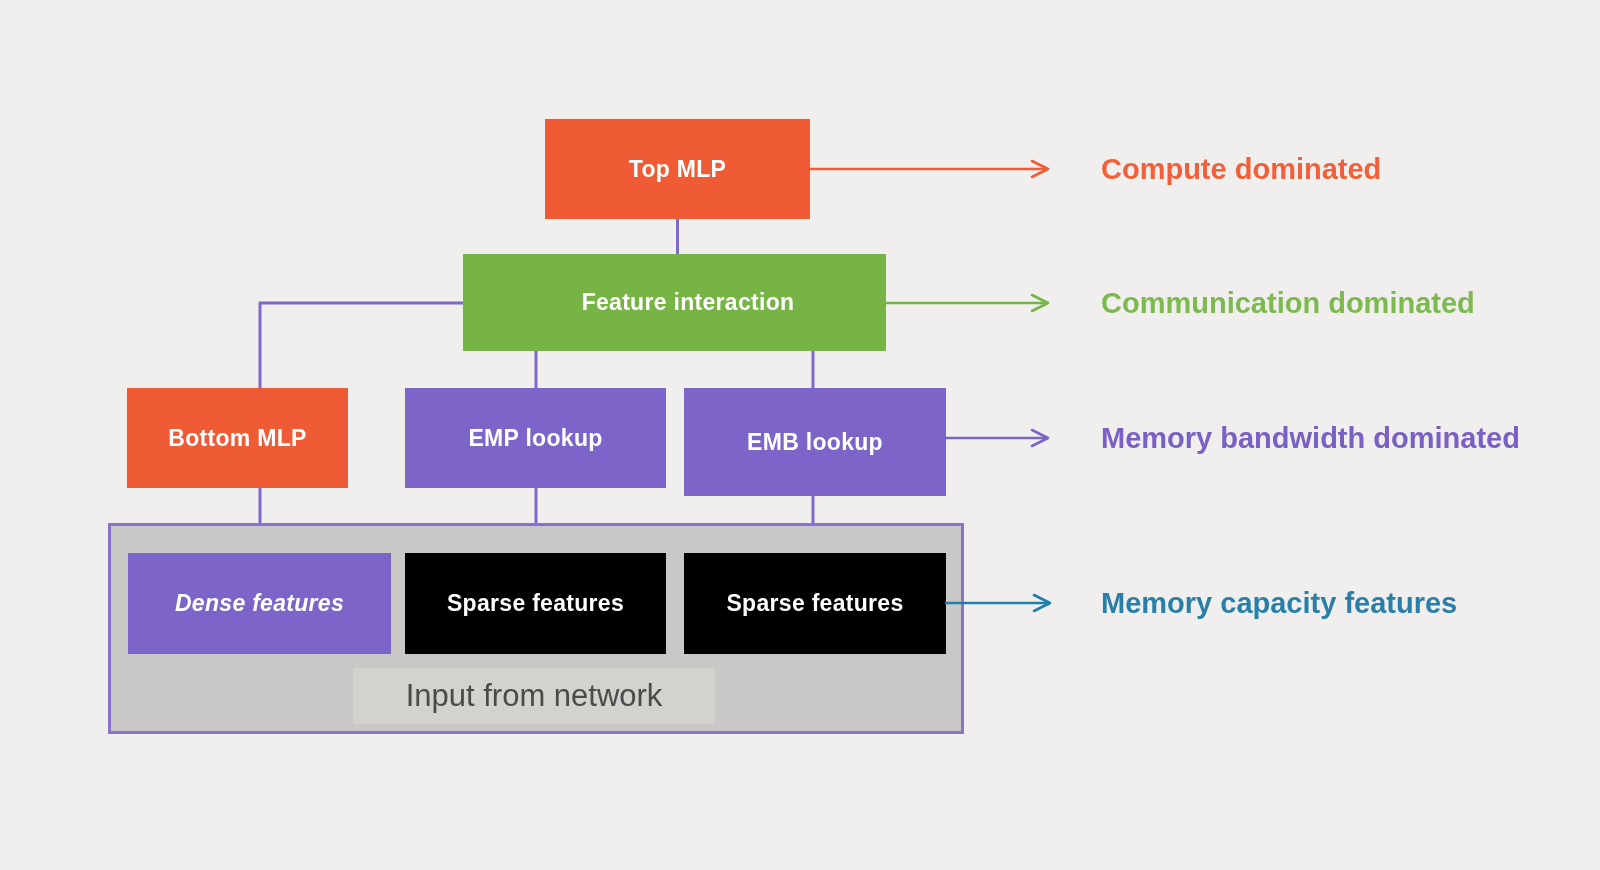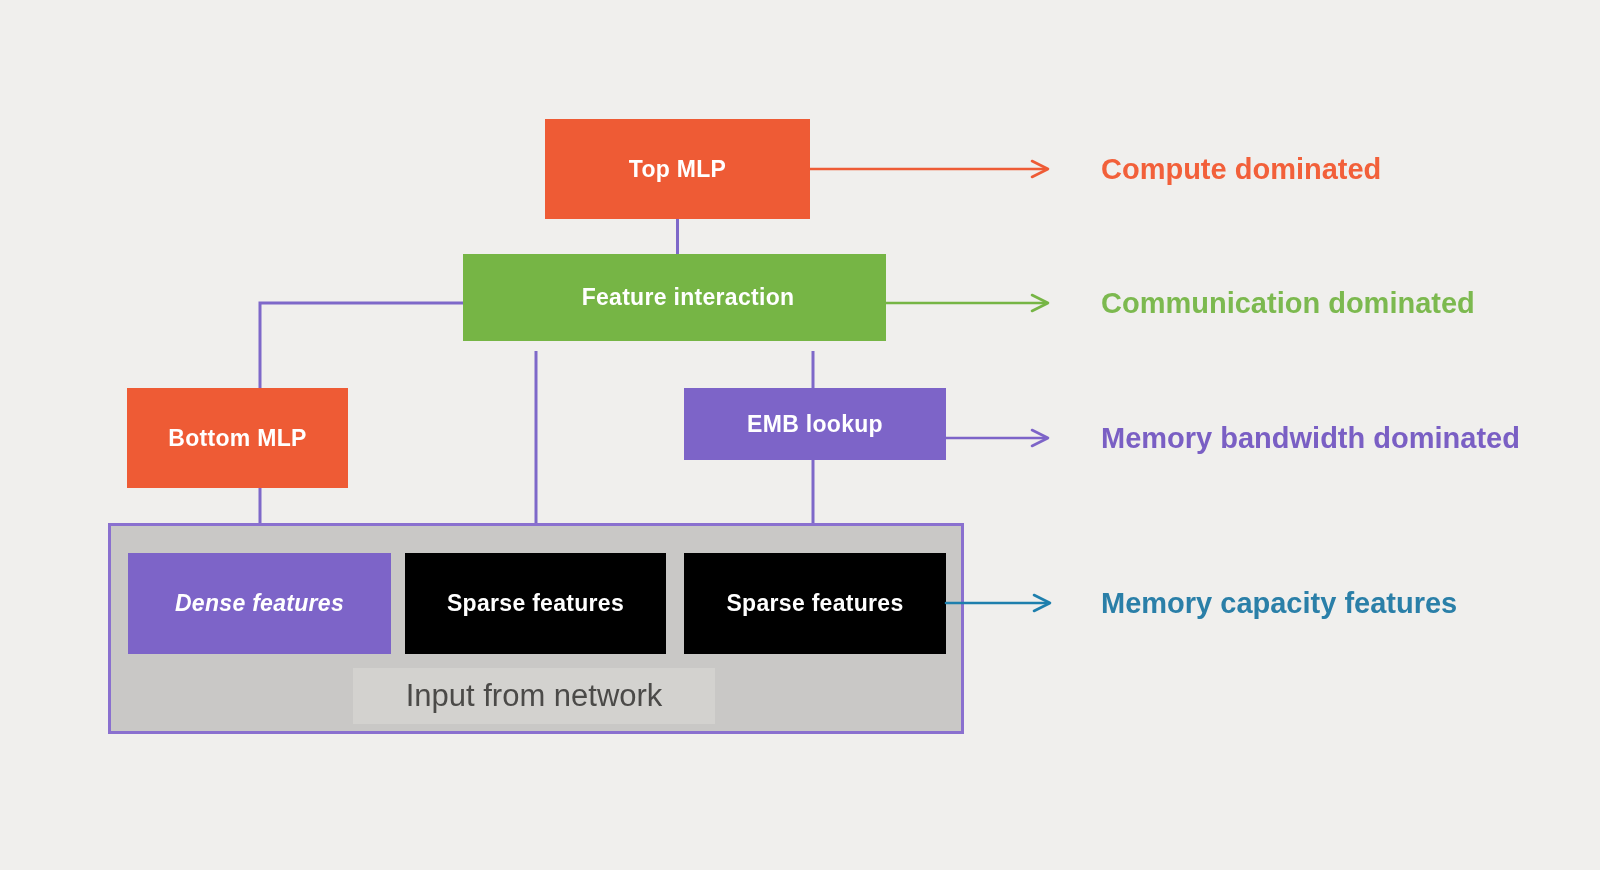--- a/index.html
+++ b/index.html
@@ -36,24 +36,24 @@
     letter-spacing: 0.3px;
     text-align: center;
     box-sizing: border-box;
   }
   .fill-orange { background: #ee5b35; }
   .fill-green  { background: #76b545; }
   .fill-purple { background: #7d64c8; }
   .fill-teal   { background: #000000; justify-content: center; }
 
   .p-topmlp { left: 537px; top: 119px; width: 265px; height: 100px; }
-  .p-fi     { left: 455px; top: 254px; width: 423px; height: 87px; padding-left: 27px;  }
+  .p-fi     { left: 455px; top: 254px; width: 423px; height: 97px; padding-left: 27px;  }
   .p-bmlp   { left: 119px; top: 388px; width: 221px; height: 100px; }
   .p-emp    { left: 397px; top: 388px; width: 261px; height: 100px; }
-  .p-emb    { left: 676px; top: 388px; width: 262px; height: 72px; }
+  .p-emb    { left: 676px; top: 388px; width: 262px; height: 108px; }
 
   .group-container {
     position: absolute;
     z-index: 2;
     left: 100px; top: 523px;
     width: 856px; height: 211px;
     background: #c9c8c6;
     border: 3px solid #8a70cf;
     box-sizing: border-box;
   }
@@ -106,20 +106,23 @@
   </div>
 
   <div class="node fill-green p-fi">
     <span>Feature interaction</span>
   </div>
 
   <div class="node fill-orange p-bmlp">
     <span>Bottom MLP</span>
   </div>
 
+  <div class="node fill-purple p-emp">
+    <span>EMP lookup</span>
+  </div>
 
   <div class="node fill-purple p-emb">
     <span>EMB lookup</span>
   </div>
 
   <div class="group-container"></div>
 
   <div class="node fill-purple p-dense">
     <span>Dense features</span>
   </div>

